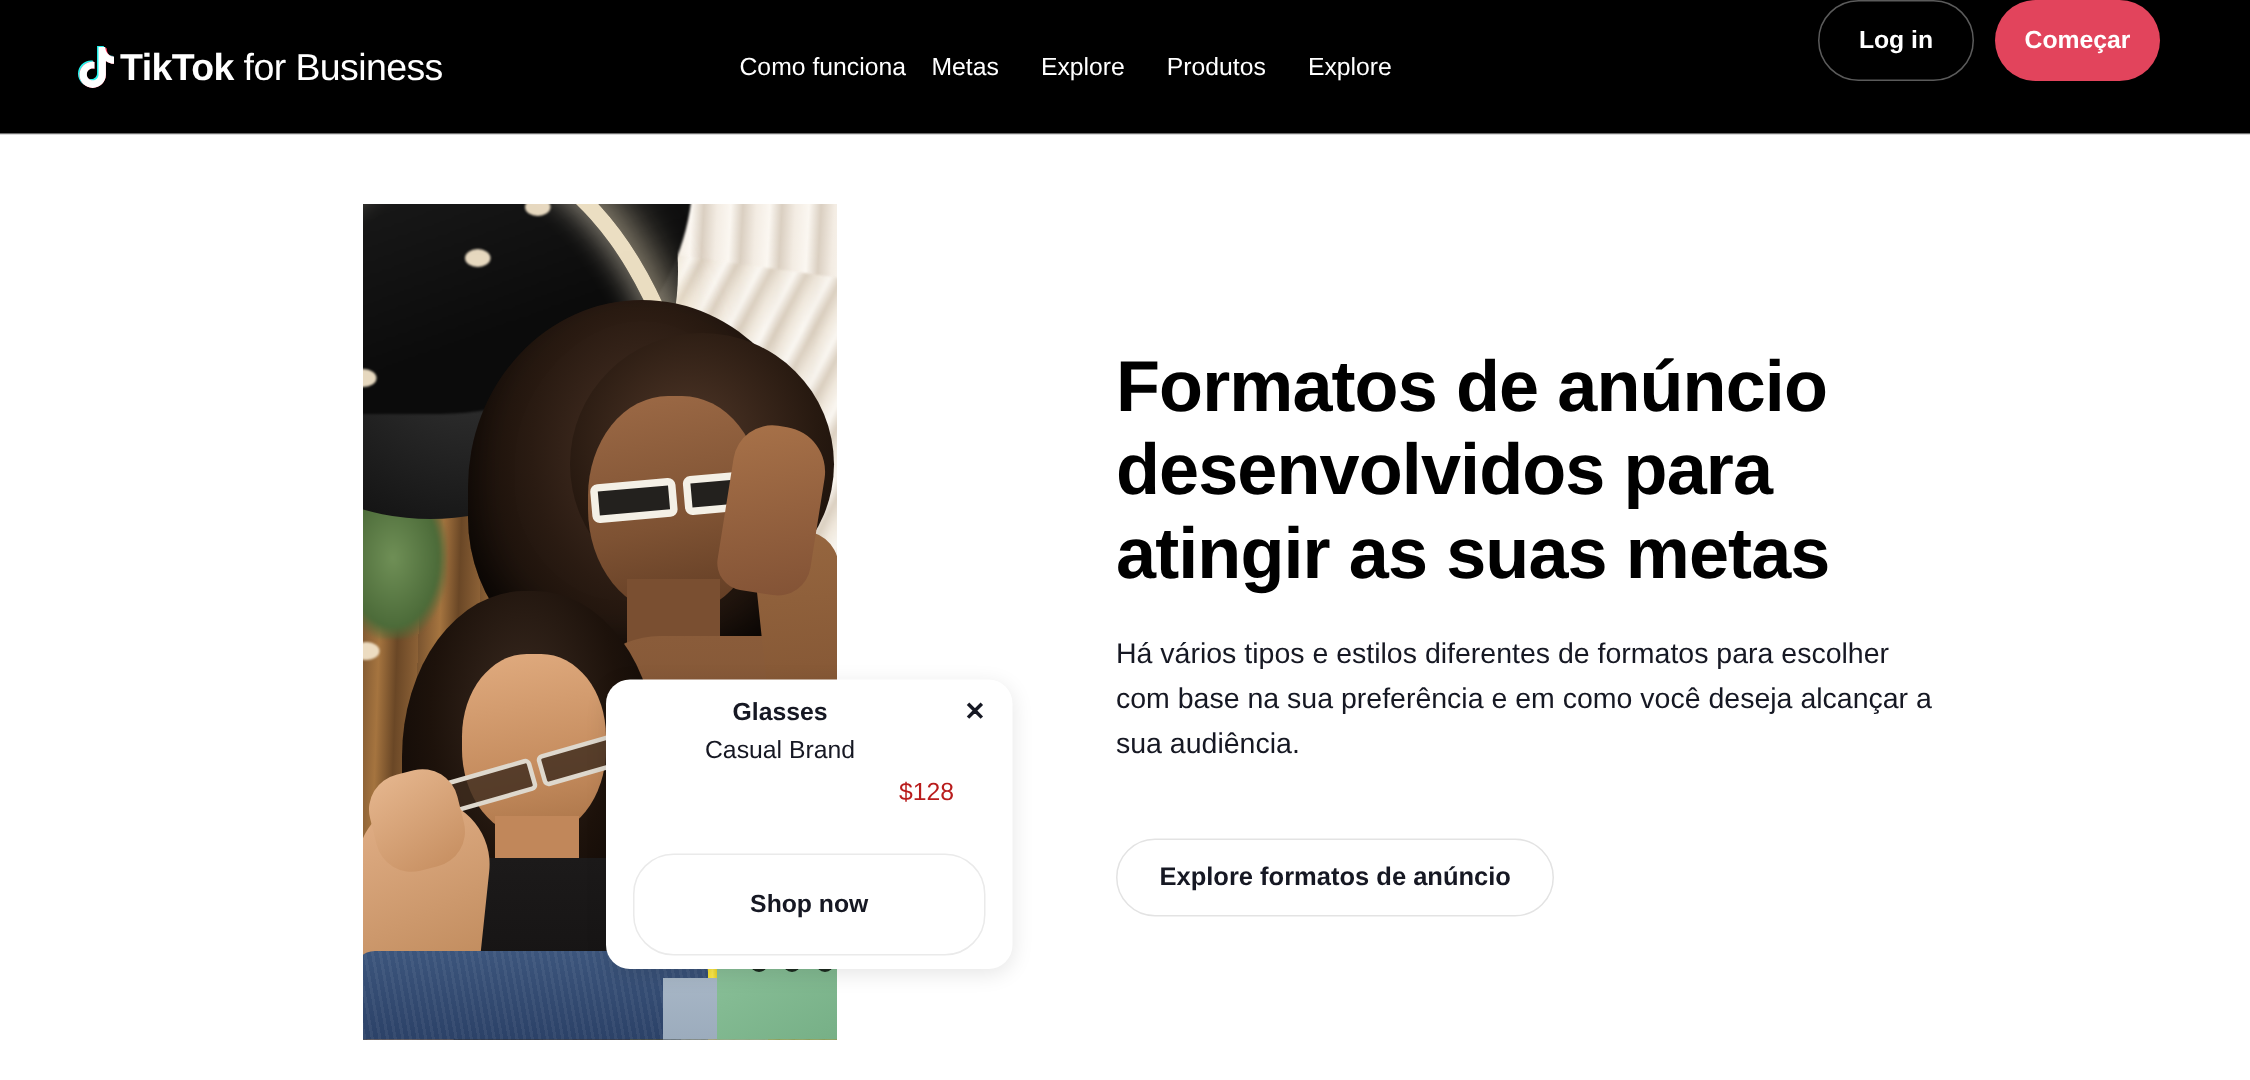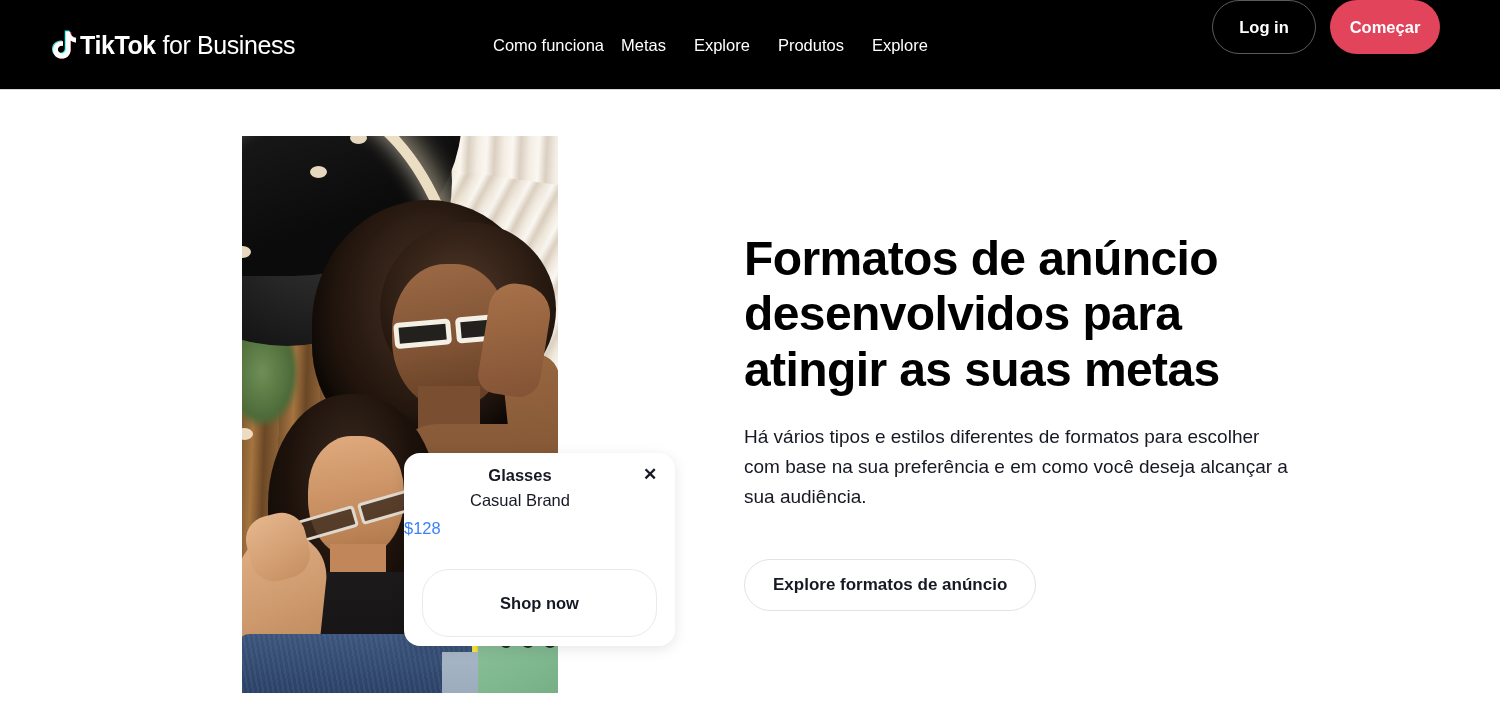--- a/index.html
+++ b/index.html
@@ -260,22 +260,22 @@
     display:flex; align-items:center; justify-content:center;
     font-size:17px; font-weight:700; color:#161823; line-height:1;
   }
   .pc-brand {
     position:absolute; left:0; top:38px; width:232px;
     text-align:center; font-size:16.5px; font-weight:400;
     color:#161823; line-height:1.2;
   }
   .pc-price {
     position:absolute; left:0; top:66px; width:232px;
-    text-align:left; font-size:16.5px; font-weight:400;
-    color:#3b82f6; line-height:1.2;
+    text-align:right; font-size:16.5px; font-weight:400;
+    color:#b91c1c; line-height:1.2;
   }
   .pc-shop {
     position:absolute; left:18px; top:116px;
     width:235px; height:68px; border-radius:27px;
     border:1px solid #eaeaea; background:#ffffff;
     color:#161823; font-size:16.5px; font-weight:700;
     font-family:"Liberation Sans", sans-serif;
     cursor:pointer; display:flex; align-items:center; justify-content:center;
   }
 

